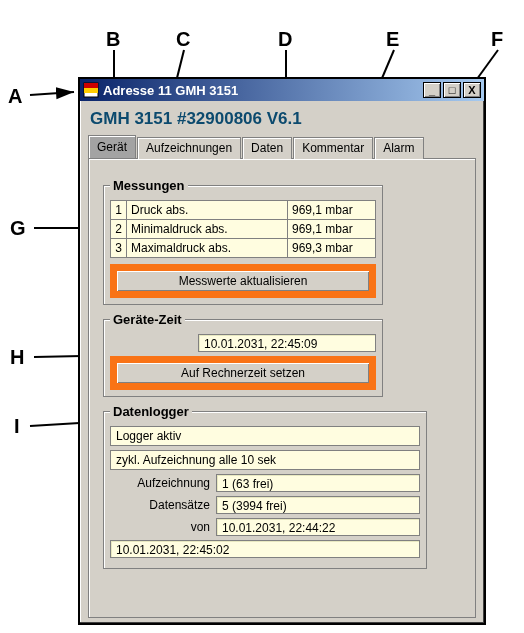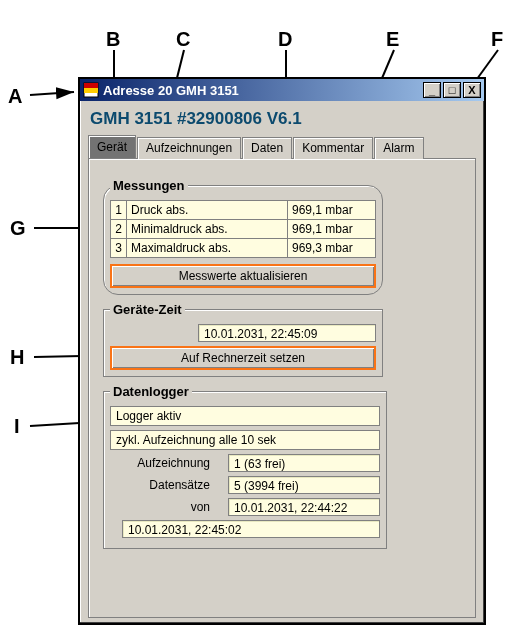--- a/index.html
+++ b/index.html
@@ -75,21 +75,21 @@
     border: 1px solid #808080;
     border-bottom: none;
     background: #d4d0c8;
     box-shadow: inset 1px 1px 0 #fff;
     margin-right: 1px;
     position: relative;
     top: 1px;
     font-size: 12px;
   }
   .tab.active {
-    background: #737373;
+    background: #a3a3a3;
     z-index: 2;
     top: 0;
     padding-top: 4px;
   }
   .tabpanel {
     border: 1px solid #808080;
     box-shadow: inset 1px 1px 0 #fff;
     padding: 26px 14px 14px 14px;
     min-height: 460px;
   }
@@ -124,38 +124,37 @@
     font-size: 12px;
     height: 18px;
   }
   table.meas td.idx { width: 16px; text-align: center; }
   table.meas td.val { width: 88px; }
 
   .btn {
     width: 100%;
     padding: 3px 4px;
     background: #d4d0c8;
-    border: 2px solid #f97316;
+    border: 7px solid #f97316;
     box-shadow: inset 1px 1px 0 #fff, inset -1px -1px 0 #808080;
     text-align: center;
     font-size: 12px;
     cursor: default;
   }
 
   .row { display:flex; align-items:center; margin-bottom:4px; gap:6px; }
   .field-label { width: 100px; font-size: 12px; text-align: right; }
   .field-box {
     flex: 1;
     border: 1px solid #808080;
     background: #fffde0;
     padding: 2px 5px;
     font-size: 12px;
     height: 18px;
     box-shadow: inset 1px 1px 0 #e8e8c0;
-    margin-left: 12px;
   }
   .field-box.full { flex: 1; }
   .logger-status {
     border: 1px solid #808080;
     background: #fffde0;
     padding: 2px 5px;
     font-size: 12px;
     margin-bottom: 4px;
   }
 </style>
@@ -191,42 +190,42 @@
 
 <div class="window">
   <div class="titlebar">
     <span class="icon">
       <svg viewBox="0 0 16 16">
           <rect x="1" y="1" width="14" height="14" fill="#fff" stroke="#000"></rect>
           <rect x="1" y="1" width="14" height="5" fill="#c00"></rect>
           <rect x="1" y="6" width="14" height="5" fill="#fc0"></rect>
         </svg>
     </span>
-    <span class="title">Adresse 20 GMH 3151</span>
+    <span class="title">Adresse 11 GMH 3151</span>
     <div class="winbtns">
       <div class="winbtn">_</div>
       <div class="winbtn">□</div>
       <div class="winbtn">X</div>
     </div>
   </div>
 
   <div class="client">
     <div class="device-header">GMH 3151 #32900806 V6.1</div>
 
     <div class="tabs">
       <div class="tab active">Gerät</div>
       <div class="tab">Aufzeichnungen</div>
       <div class="tab">Daten</div>
       <div class="tab">Kommentar</div>
       <div class="tab">Alarm</div>
     </div>
 
     <div class="tabpanel">
 
-      <div class="group" style="width:280px;border-radius:15px;">
+      <div class="group" style="width:280px;">
         <div class="group-title">Messungen</div>
         <table class="meas">
           <tbody>
               <tr>
             <td class="idx">1</td>
             <td>Druck abs.</td>
             <td class="val">969,1 mbar</td>
           </tr>
           <tr>
             <td class="idx">2</td>
@@ -244,21 +243,21 @@
       </div>
 
       <div class="group" style="width:280px;">
         <div class="group-title">Geräte-Zeit</div>
         <div class="row">
           <div class="field-box full" style="margin-left:88px;">10.01.2031, 22:45:09</div>
         </div>
         <div class="btn">Auf Rechnerzeit setzen</div>
       </div>
 
-      <div class="group" style="width:284px;">
+      <div class="group" style="width:324px;">
         <div class="group-title">Datenlogger</div>
         <div class="logger-status">Logger aktiv</div>
         <div class="logger-status">zykl. Aufzeichnung alle 10 sek</div>
         <div class="row">
           <div class="field-label">Aufzeichnung</div>
           <div class="field-box">1 (63 frei)</div>
         </div>
         <div class="row">
           <div class="field-label">Datensätze</div>
           <div class="field-box">5 (3994 frei)</div>

